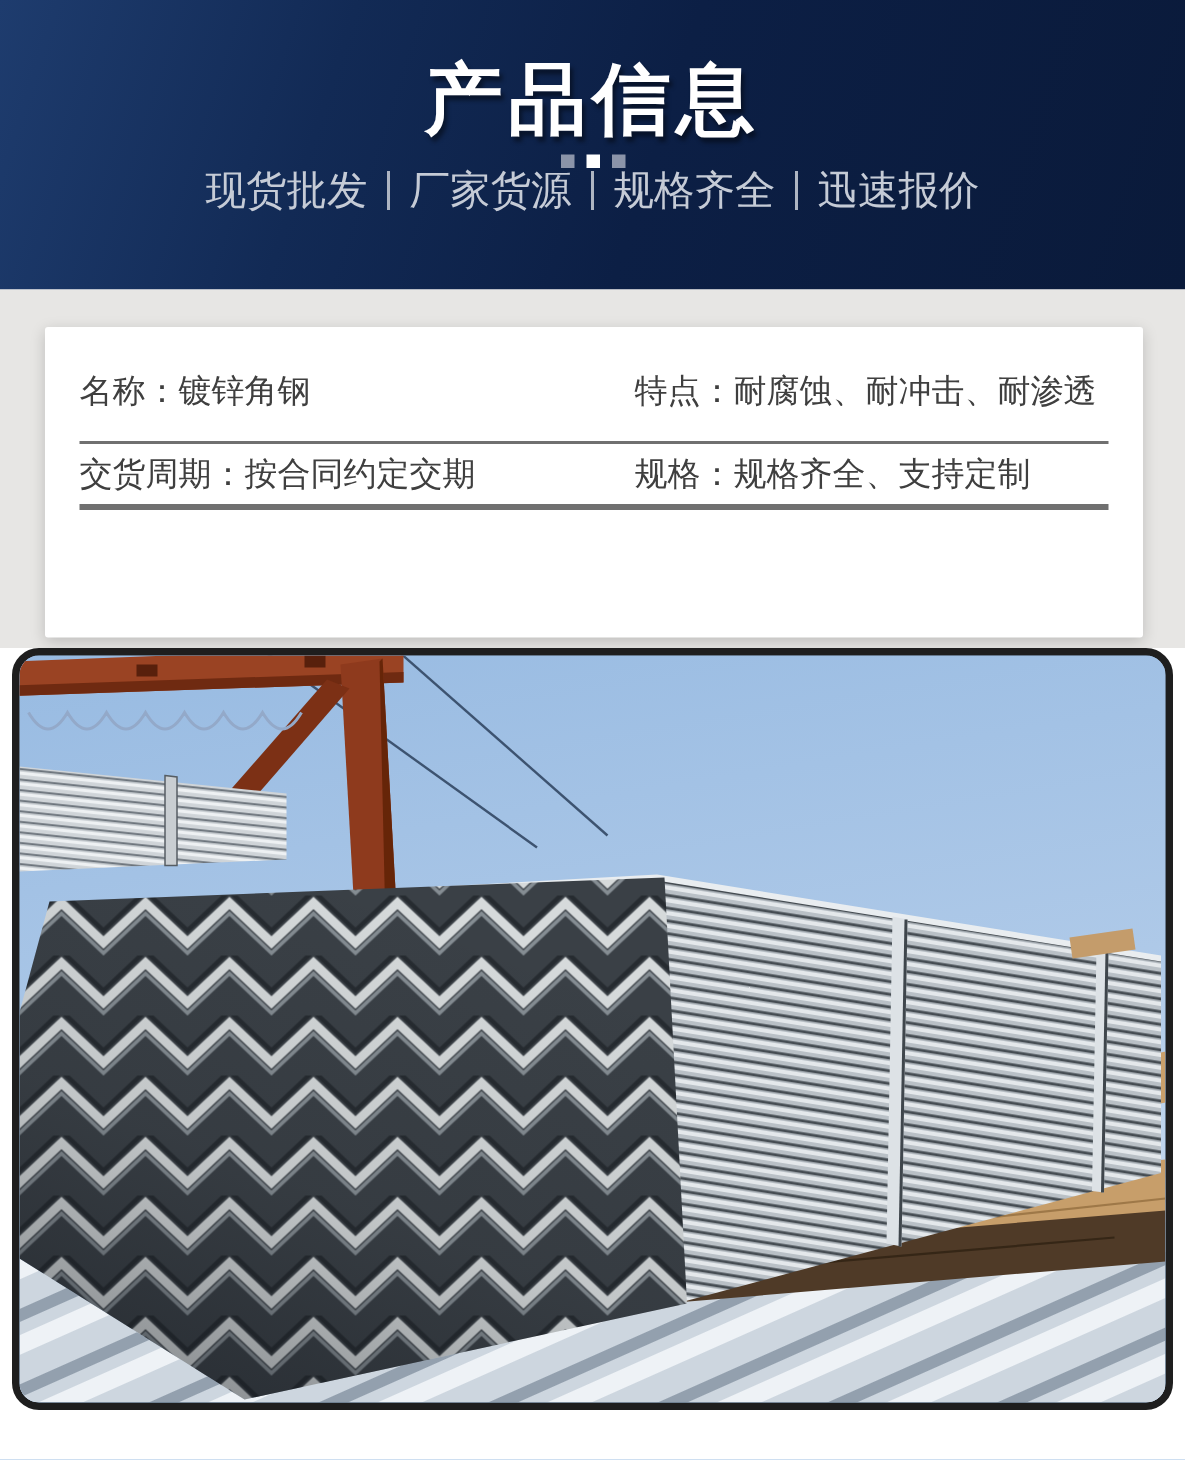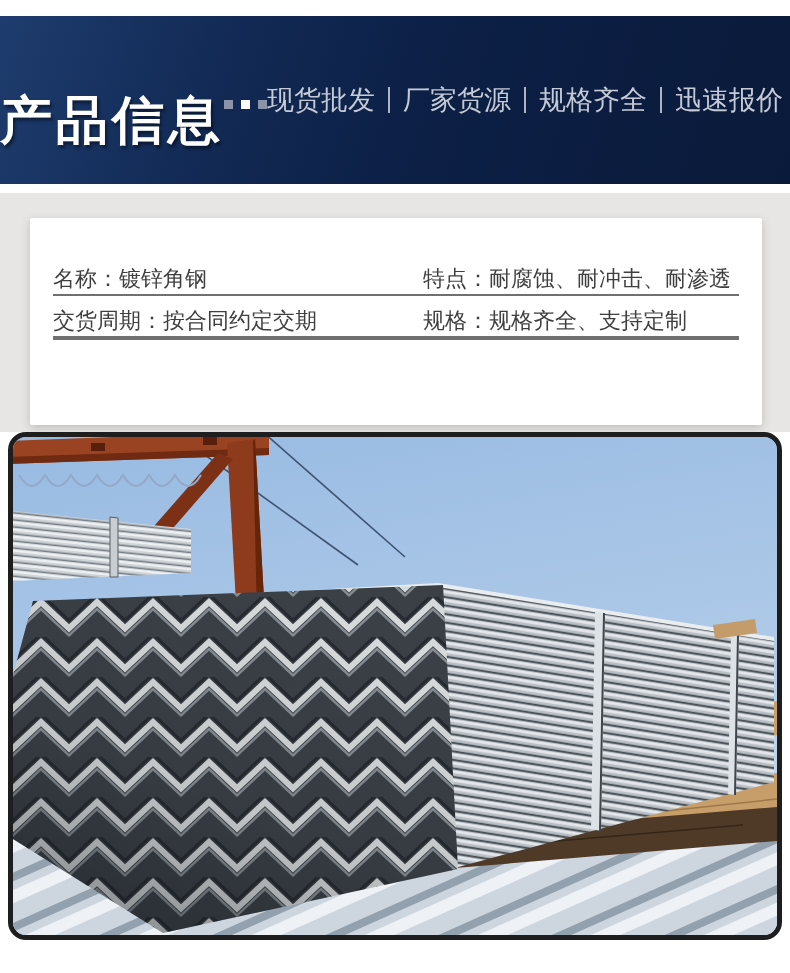--- a/index.html
+++ b/index.html
@@ -3,23 +3,23 @@
 <meta charset="utf-8">
 <style>
   html,body{margin:0;padding:0;}
   body{
     width:790px;height:973px;position:relative;background:#ffffff;
     font-family:"Liberation Sans","DejaVu Sans",sans-serif;
     overflow:hidden;
   }
   
   .hero{
-    position:absolute;left:0;top:16px;width:790px;height:168px;
+    position:absolute;left:0;top:0;width:790px;height:193px;
     background:linear-gradient(108deg,#1e3c6e 0%,#122a55 28%,#0c1f45 55%,#0a1a3a 100%);
-    display:flex;flex-direction:row;align-items:center;
+    display:flex;flex-direction:column;align-items:center;
   }
   .hero-title{
     margin-top:40px;
     font-size:52px;line-height:54px;font-weight:900;color:#ffffff;
     letter-spacing:4px;text-shadow:2px 3px 3px rgba(0,0,0,0.45);
     white-space:nowrap;
   }
   .hero-squares{display:flex;gap:8px;margin-top:9px;}
   .sq{width:9px;height:9px;display:block;}
   .sq-gray{background:#8b94a9;}
@@ -34,21 +34,21 @@
     position:absolute;left:0;top:193px;width:790px;height:239px;
     background:#e7e6e4;
   }
   .info-card{
     position:absolute;left:30px;top:218px;width:732px;height:207px;
     background:#ffffff;border-radius:2px;
     box-shadow:0 3px 10px rgba(0,0,0,0.18);
     box-sizing:border-box;padding:10px 23px 0 23px;
     color:#3f3f3f;font-size:22px;
   }
-  .card-row{display:flex;align-items:flex-end;}
+  .card-row{display:flex;align-items:center;}
   .row-1{height:66px;}
   .row-2{height:40px;}
   .row-3{height:52px;}
   .cell-left{flex:0 0 370px;white-space:nowrap;}
   .cell-right{flex:1;white-space:nowrap;}
   .cell-full{flex:1;white-space:nowrap;}
   .card-divider{height:2px;background:#707070;}
   
   .photo-frame{
     position:absolute;left:8px;top:432px;width:774px;height:508px;

